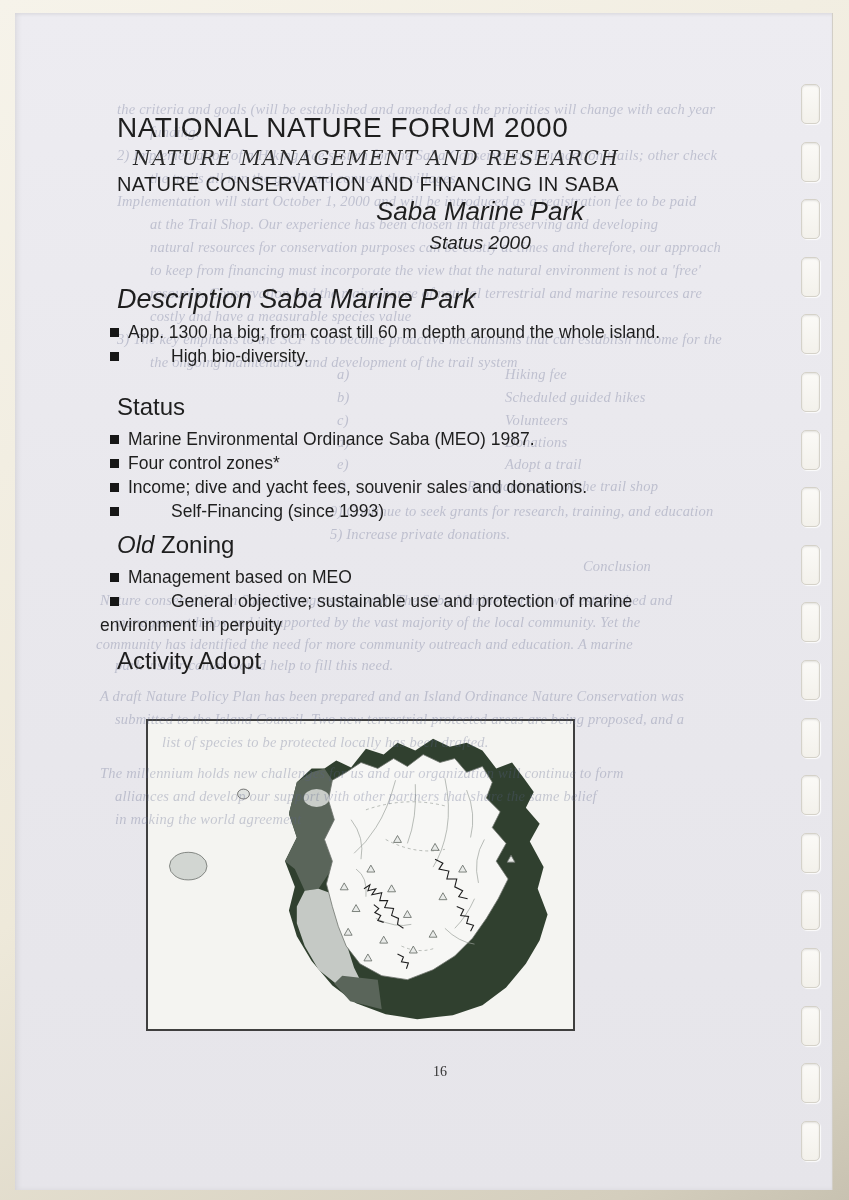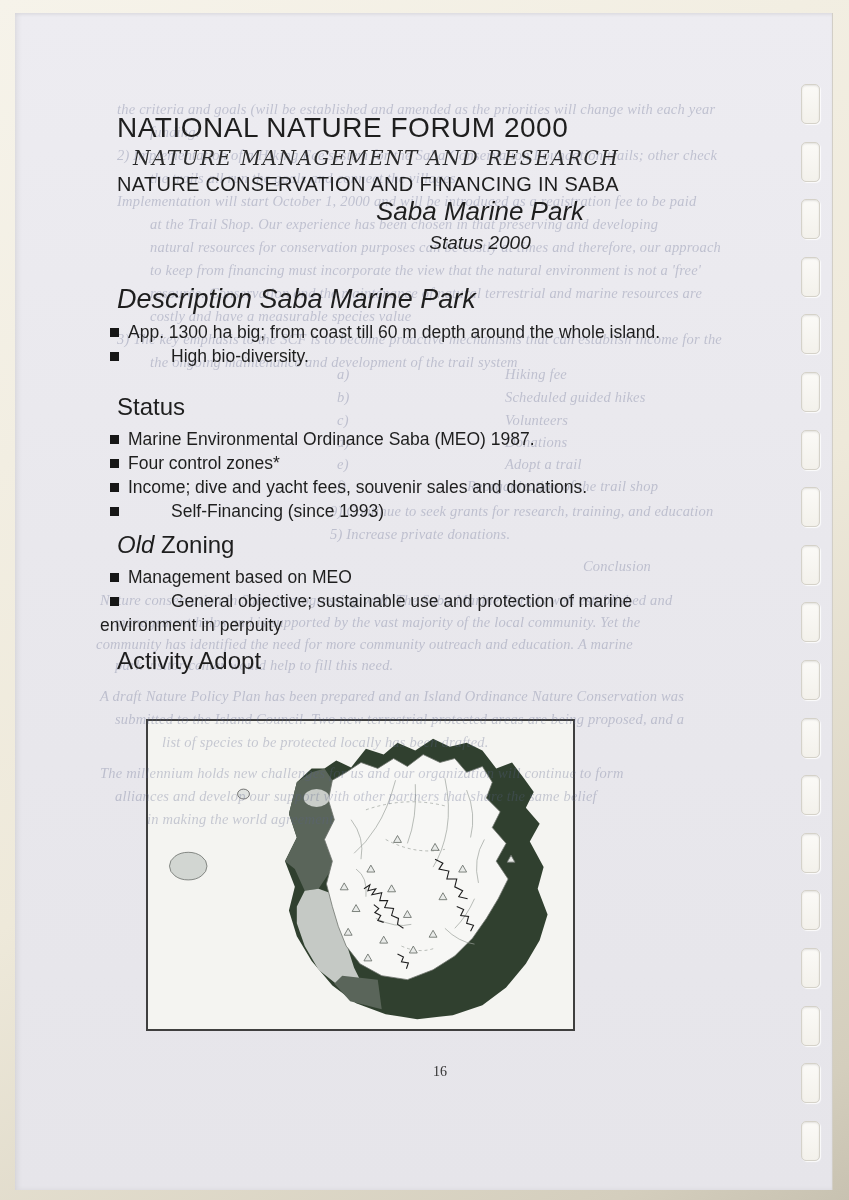--- a/index.html
+++ b/index.html
@@ -95,21 +95,21 @@
       <div class="ghost-line" style="left: 568px; top: 545px;">Conclusion</div>
       <div class="ghost-line" style="left: 85px; top: 579px;">Nature conservation in Saba is progressing well. The Saba Marine Park is well established and</div>
       <div class="ghost-line" style="left: 100px; top: 601px;">management helps and is supported by the vast majority of the local community. Yet the</div>
       <div class="ghost-line" style="left: 81px; top: 623px;">community has identified the need for more community outreach and education. A marine</div>
       <div class="ghost-line" style="left: 85px; top: 675px;">A draft Nature Policy Plan has been prepared and an Island Ordinance Nature Conservation was</div>
       <div class="ghost-line" style="left: 100px; top: 644px;">park visitor center would help to fill this need.</div>
       <div class="ghost-line" style="left: 100px; top: 698px;">submitted to the Island Council. Two new terrestrial protected areas are being proposed, and a</div>
       <div class="ghost-line" style="left: 107px; top: 721px; margin-left: 40px;">list of species to be protected locally has been drafted.</div>
       <div class="ghost-line" style="left: 85px; top: 752px;">The millennium holds new challenges for us and our organization will continue to form</div>
       <div class="ghost-line" style="left: 100px; top: 775px;">alliances and develop our support with other partners that share the same belief</div>
-      <div class="ghost-line" style="left: 100px; top: 798px; margin-left: 32px;">in making the world agreement</div>
+      <div class="ghost-line" style="left: 100px; top: 798px;">in making the world agreement</div>
     </div>
 
   <div class="map-frame">
     <svg viewBox="0 0 429 312">
 
       <rect x="0" y="0" width="429" height="312" fill="var(--zone-sea,#f4f4f1)"></rect>
 
       <ellipse cx="40" cy="147" rx="19" ry="14" fill="#d2d6d2" stroke="#6a6f6a" stroke-width="0.8"></ellipse>
       <ellipse cx="96" cy="74" rx="6" ry="5" fill="#e0e3e0" stroke="#555" stroke-width="0.8"></ellipse>
 

